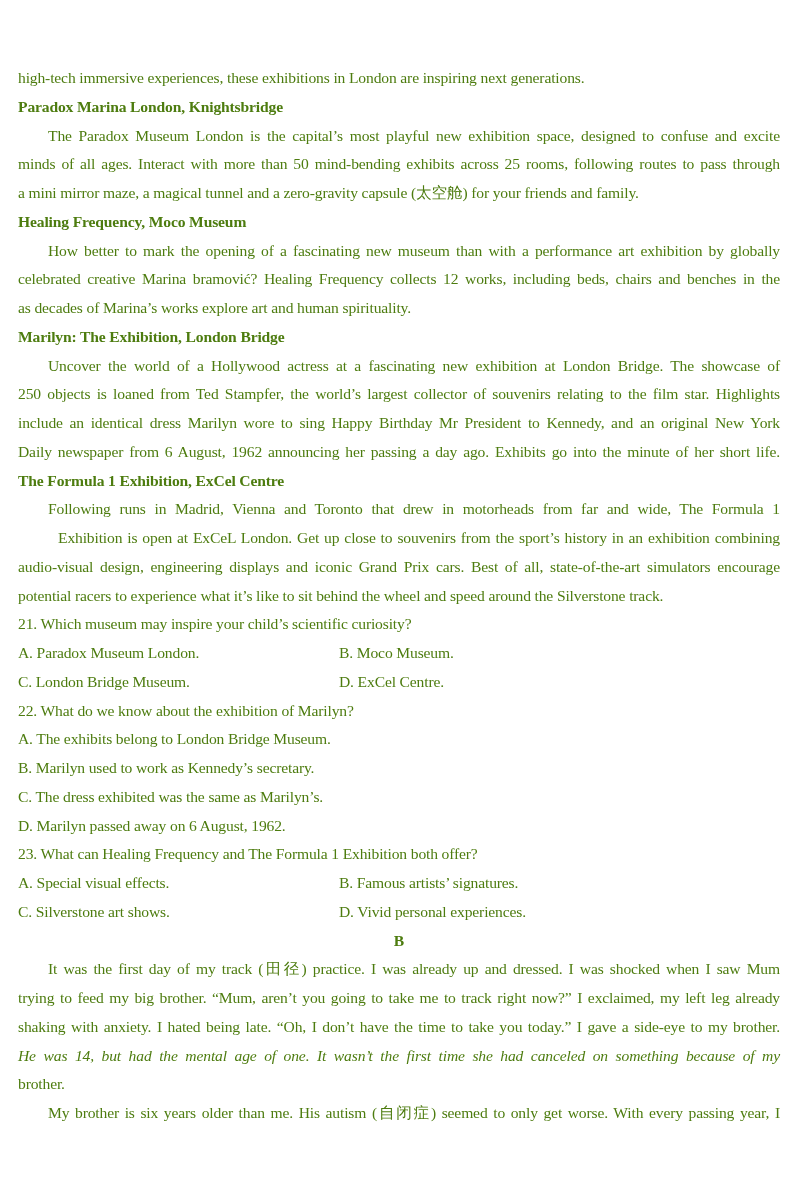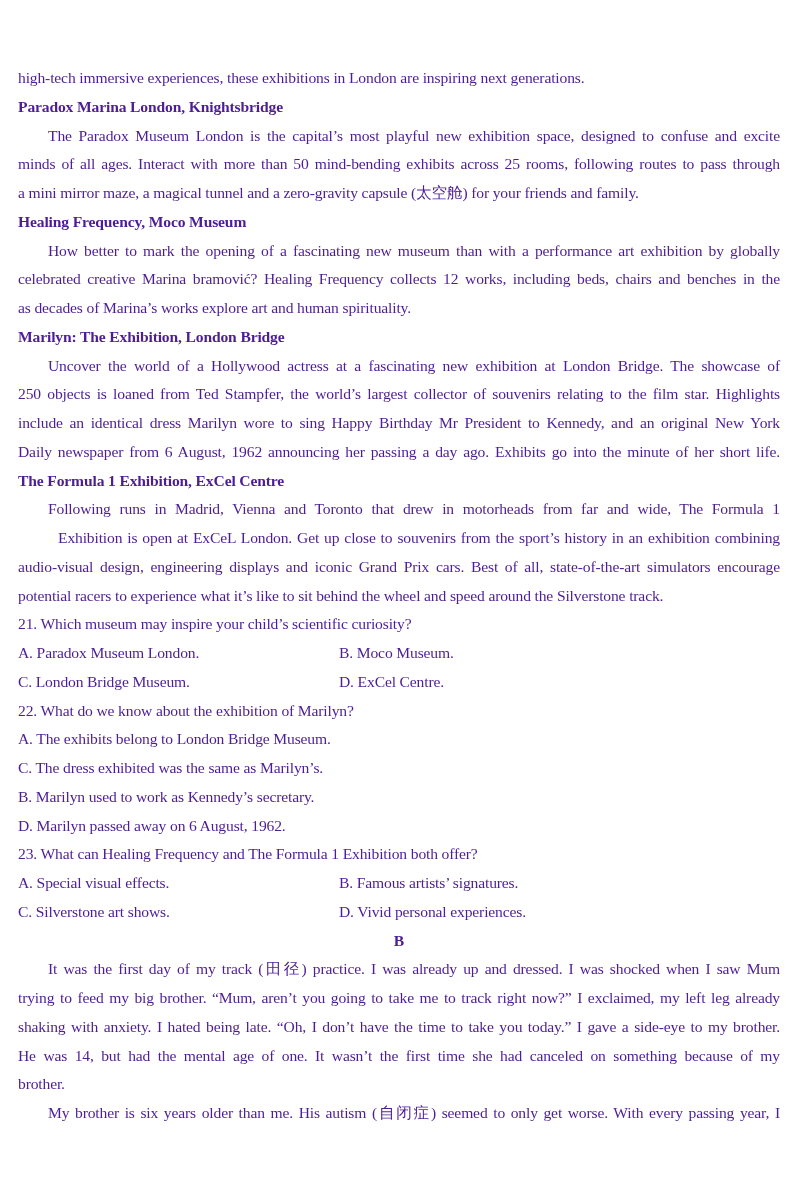--- a/index.html
+++ b/index.html
@@ -1,20 +1,20 @@
 <!DOCTYPE html>
 <html><head>
 <meta charset="utf-8">
 <style>
   html, body { margin: 0; padding: 0; background: #ffffff; }
   body { width: 800px; height: 1185px; overflow: hidden; position: relative; }
   .page {
     position: absolute; left: 18px; top: 64px; width: 762px;
     font-family: "Liberation Serif", "DejaVu Serif", serif;
-    font-size: 15.6px; color: #4c1d95;
+    font-size: 15.6px; color: #4d7c0f;
     line-height: 28.75px;
     letter-spacing: -0.15px;
   }
   .p { text-align: justify; margin: 0; }
   .h { font-weight: bold; margin: 0; }
   .q { margin: 0; }
   .row { display: flex; margin: 0; align-items: flex-end; }
   .row .opt { margin: 0; }
   .row .opt.left { width: 321px; }
   .center-h { text-align: center; font-weight: bold; margin: 0; }
@@ -65,39 +65,39 @@
     <div class="opt left">A. Paradox Museum London.</div>
     <div class="opt">B. Moco Museum.</div>
   </div>
   <div class="row">
     <div class="opt left">C. London Bridge Museum.</div>
     <div class="opt">D. ExCel Centre.</div>
   </div>
 
   <div class="q">22. What do we know about the exhibition of Marilyn?</div>
   <div class="q">A. The exhibits belong to London Bridge Museum.</div>
+  <div class="q">B. Marilyn used to work as Kennedy’s secretary.</div>
   <div class="q">C. The dress exhibited was the same as Marilyn’s.</div>
-  <div class="q">B. Marilyn used to work as Kennedy’s secretary.</div>
   <div class="q">D. Marilyn passed away on 6 August, 1962.</div>
 
   <div class="q">23. What can Healing Frequency and The Formula 1 Exhibition both offer?</div>
   <div class="row">
     <div class="opt left">A. Special visual effects.</div>
     <div class="opt">B. Famous artists’ signatures.</div>
   </div>
   <div class="row">
     <div class="opt left">C. Silverstone art shows.</div>
     <div class="opt">D. Vivid personal experiences.</div>
   </div>
 
   <div class="center-h">B</div>
   <div class="p">
     <span class="line" style="padding-left: 30px; display: block; width: auto;">It was the first day of my track (田径) practice. I was already up and dressed. I was shocked when I saw Mum</span>
     <span class="line" style="display: block; width: auto;">trying to feed my big brother. “Mum, aren’t you going to take me to track right now?” I exclaimed, my left leg already</span>
     <span class="line" style="display: block; width: auto;">shaking with anxiety. I hated being late. “Oh, I don’t have the time to take you today.” I gave a side-eye to my brother.</span>
-    <span class="line" style="display: block; width: auto;">He was 14, but had the mental age of one. It wasn’t the first time she had canceled on something because of my</span>
+    <span class="line" style="display: block; width: auto; font-style: italic;">He was 14, but had the mental age of one. It wasn’t the first time she had canceled on something because of my</span>
     <span class="line nojust" style="display: block; width: auto;">brother.</span>
   </div>
   <div class="p">
     <span class="line" style="padding-left: 30px; display: block; width: auto;">My brother is six years older than me. His autism (自闭症) seemed to only get worse. With every passing year, I</span>
   </div>
 
 </div>
 
 </body></html>

